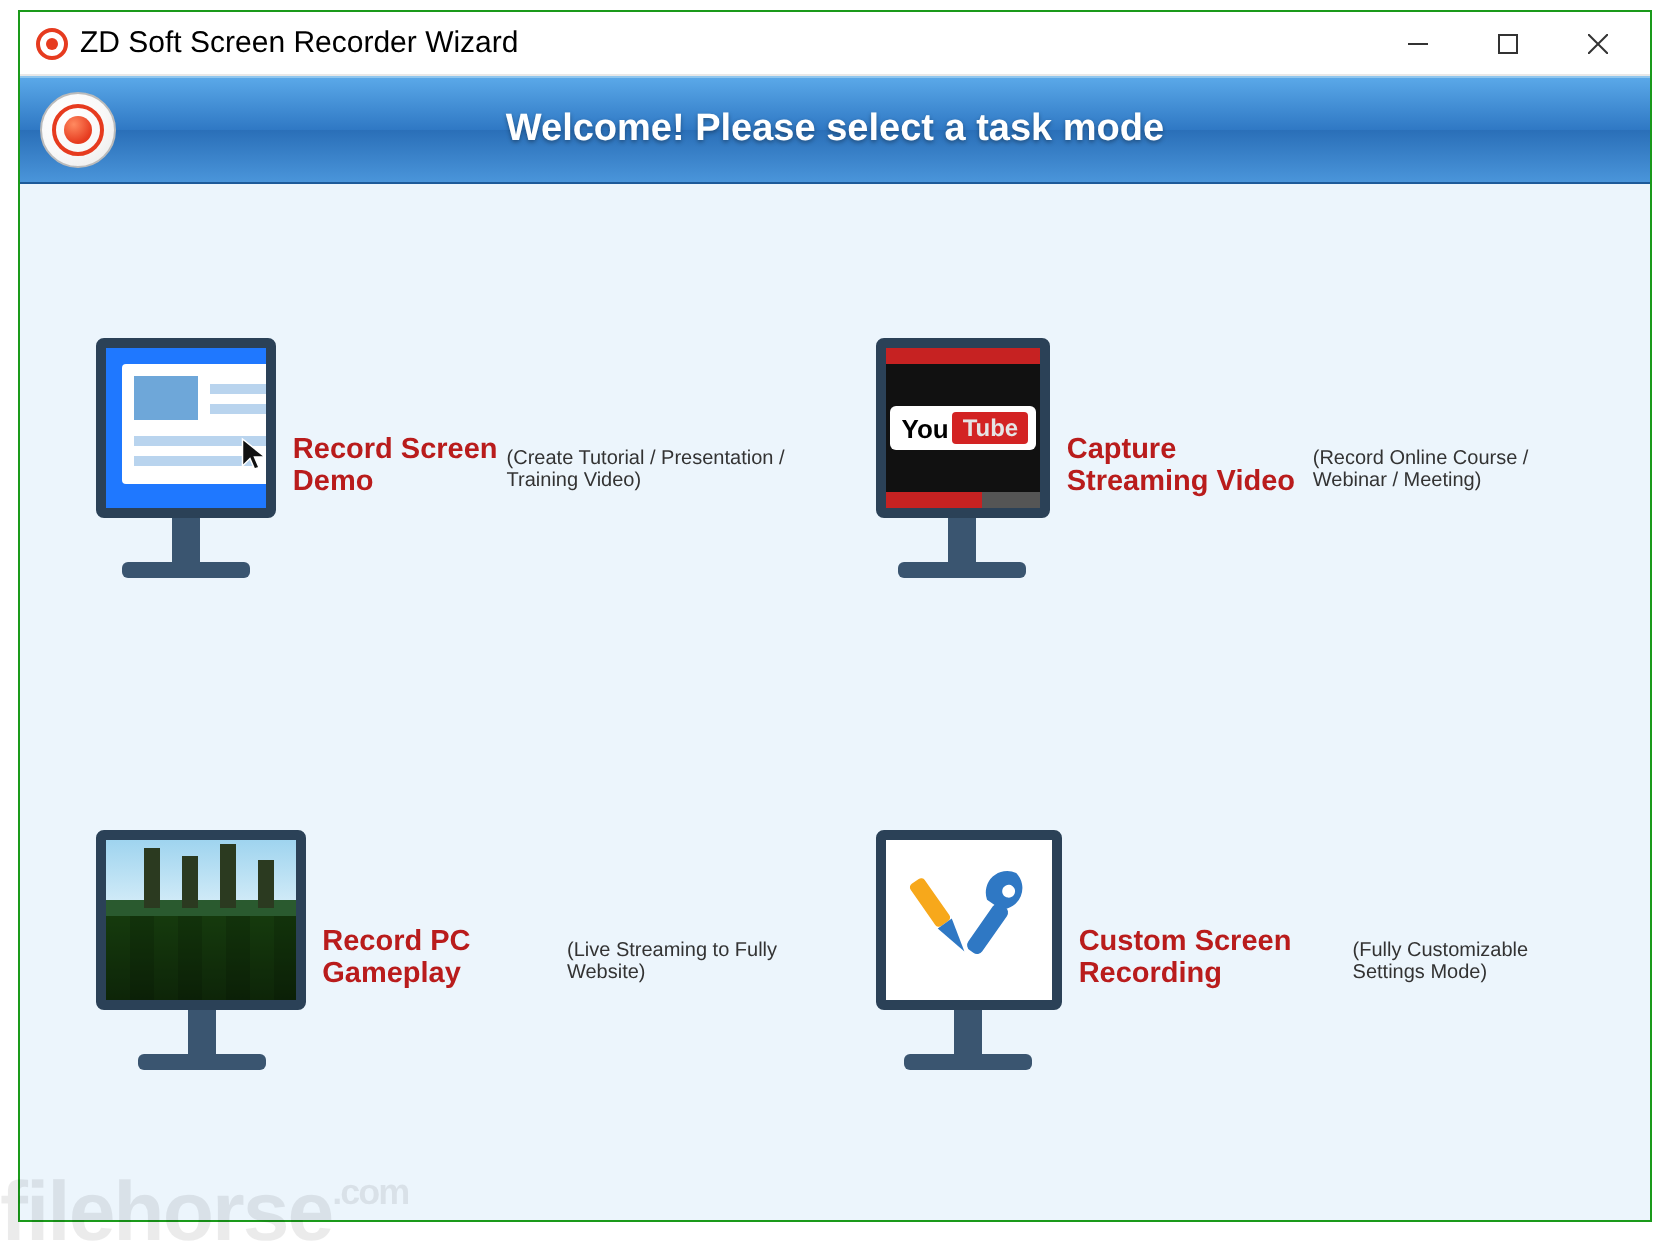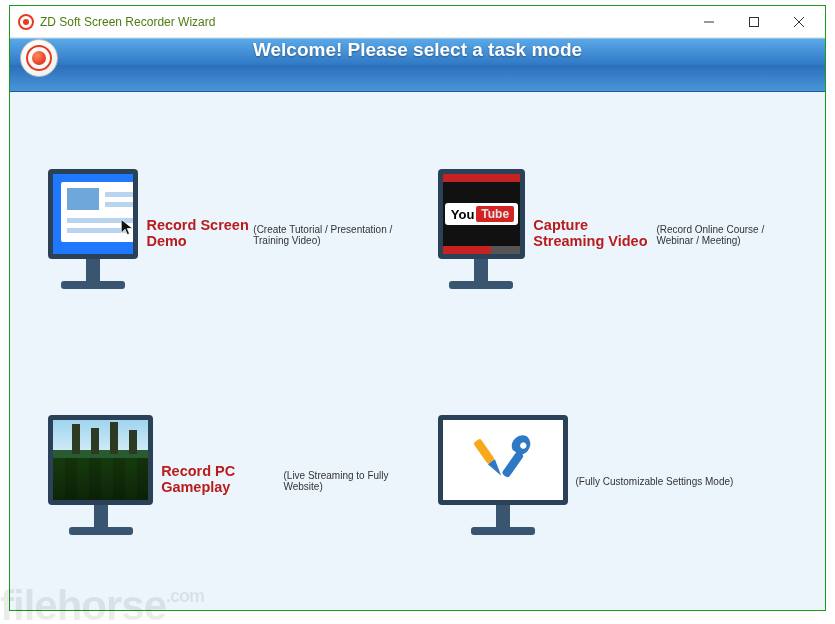--- a/index.html
+++ b/index.html
@@ -36,36 +36,36 @@
     display: flex; align-items: center; justify-content: center;
     margin-right: 6px;
   }
   .app-icon::after {
     content: "";
     width: 6px; height: 6px;
     background: #e63b1f;
     border-radius: 50%;
   }
   .title-text {
-    font-size: 12px;
-    color: #4d7c0f;
+    font-size: 15px;
+    color: #000000;
     flex: 1;
   }
   .win-controls { display: flex; }
   .win-btn {
     width: 45px; height: 30px;
     display: flex; align-items: center; justify-content: center;
     color: #333;
   }
   .win-btn svg { display: block; }
   .header {
     height: 54px;
     background: linear-gradient(#5aa8e8 0%, #2f78c4 50%, #2a6fb8 50%, #4a95da 100%);
     display: flex;
-    align-items: flex-start;
+    align-items: center;
     padding: 0 10px;
     border-top: 1px solid #8fc6ee;
     border-bottom: 1px solid #1d5a99;
   }
   .rec-icon {
     width: 38px; height: 38px;
     background: radial-gradient(circle at 35% 30%, #fff 0%, #f8f8f8 55%, #e8e8e8 100%);
     border-radius: 50%;
     border: 1px solid #bbb;
     display: flex; align-items: center; justify-content: center;
@@ -308,20 +308,21 @@
             </g>
             <g transform="rotate(35 44 28)">
               <path d="M40 4 a10 10 0 0 0 -4 18 l0 0 l8 0 a10 10 0 0 0 -4 -18 M42 10 a3 3 0 1 1 -0.01 0" fill="#2f78c4"></path>
               <rect x="40" y="20" width="8" height="26" rx="3" fill="#2f78c4"></rect>
             </g>
           </svg>
         </div>
         <div class="stand-neck"></div>
           <div class="stand-base"></div>
       </div>
+      <div class="task-title">Custom Screen Recording</div>
       <div class="task-sub">(Fully Customizable Settings Mode)</div>
     </div>
 
   </div>
 </div>
 
 <div class="watermark">
   <span>filehorse</span><span class="sub">.com</span>
 </div>
 

